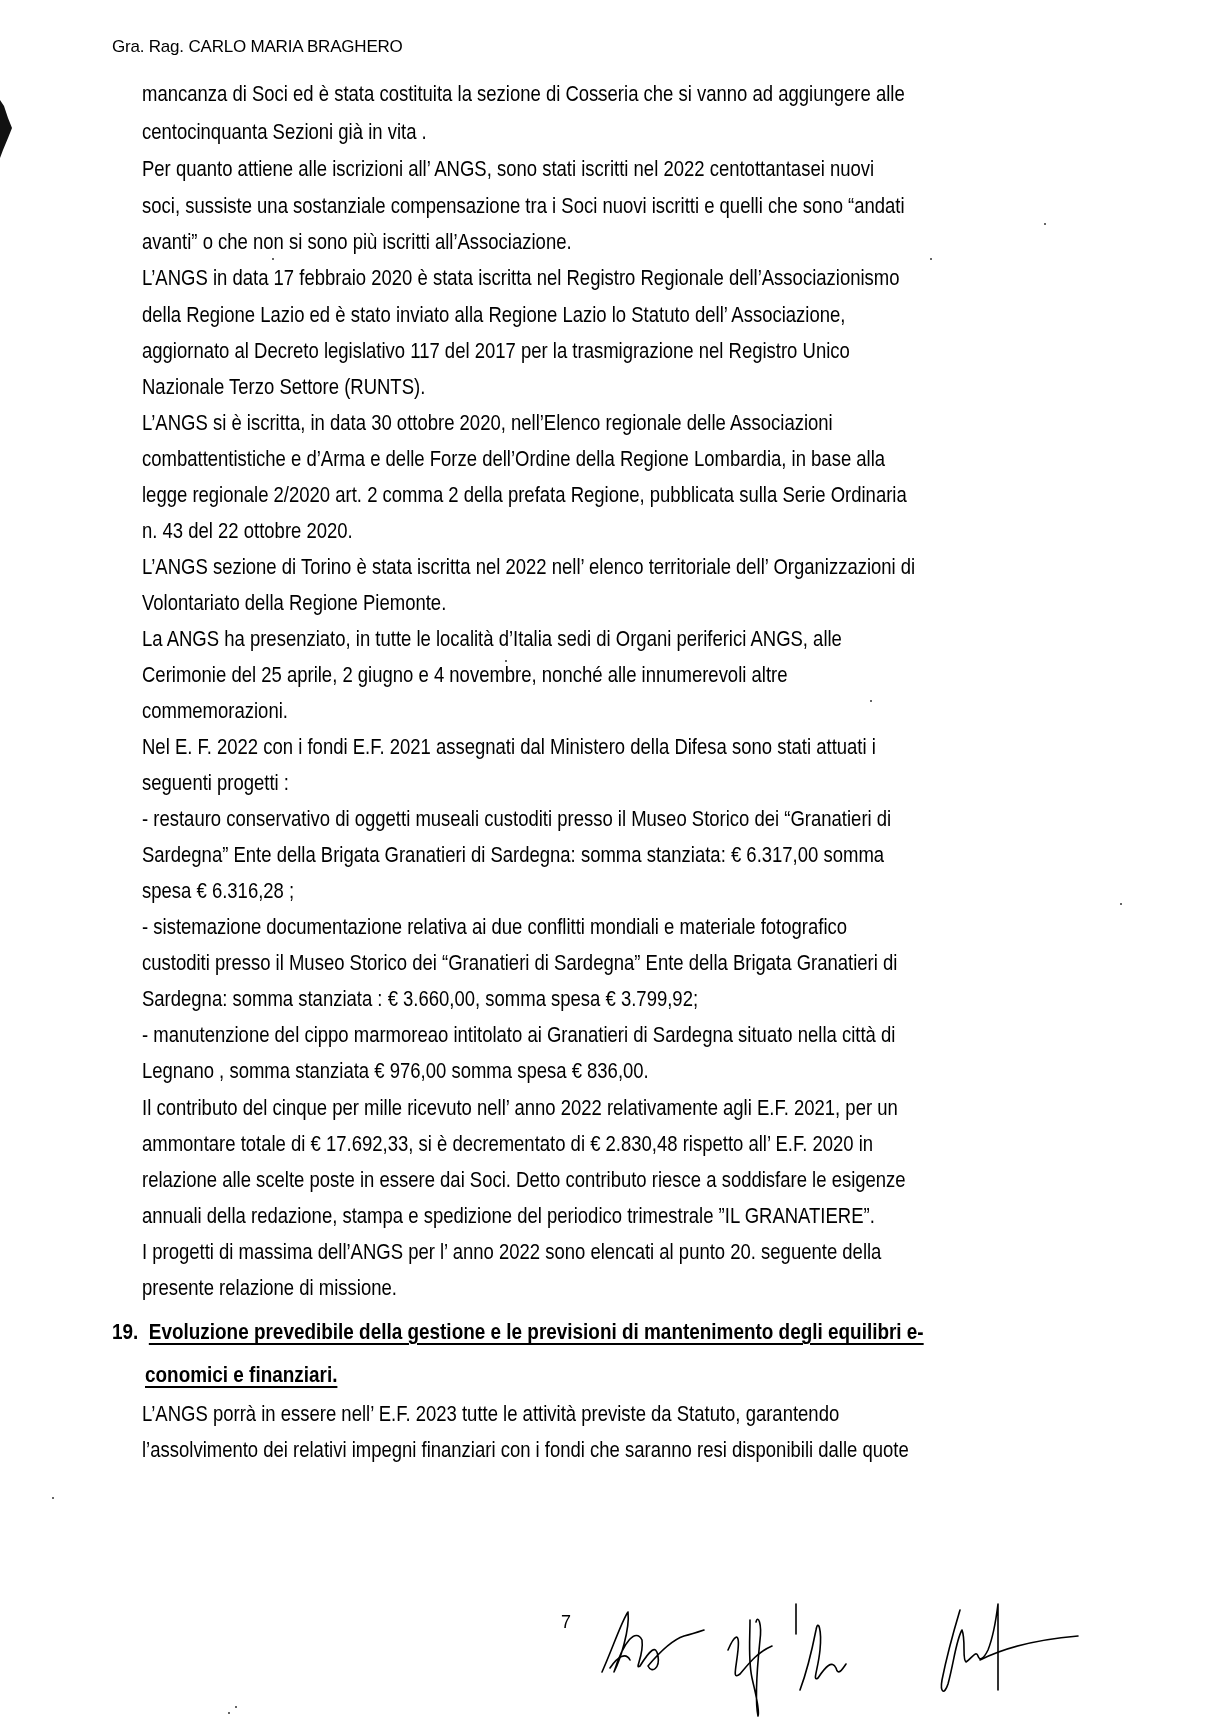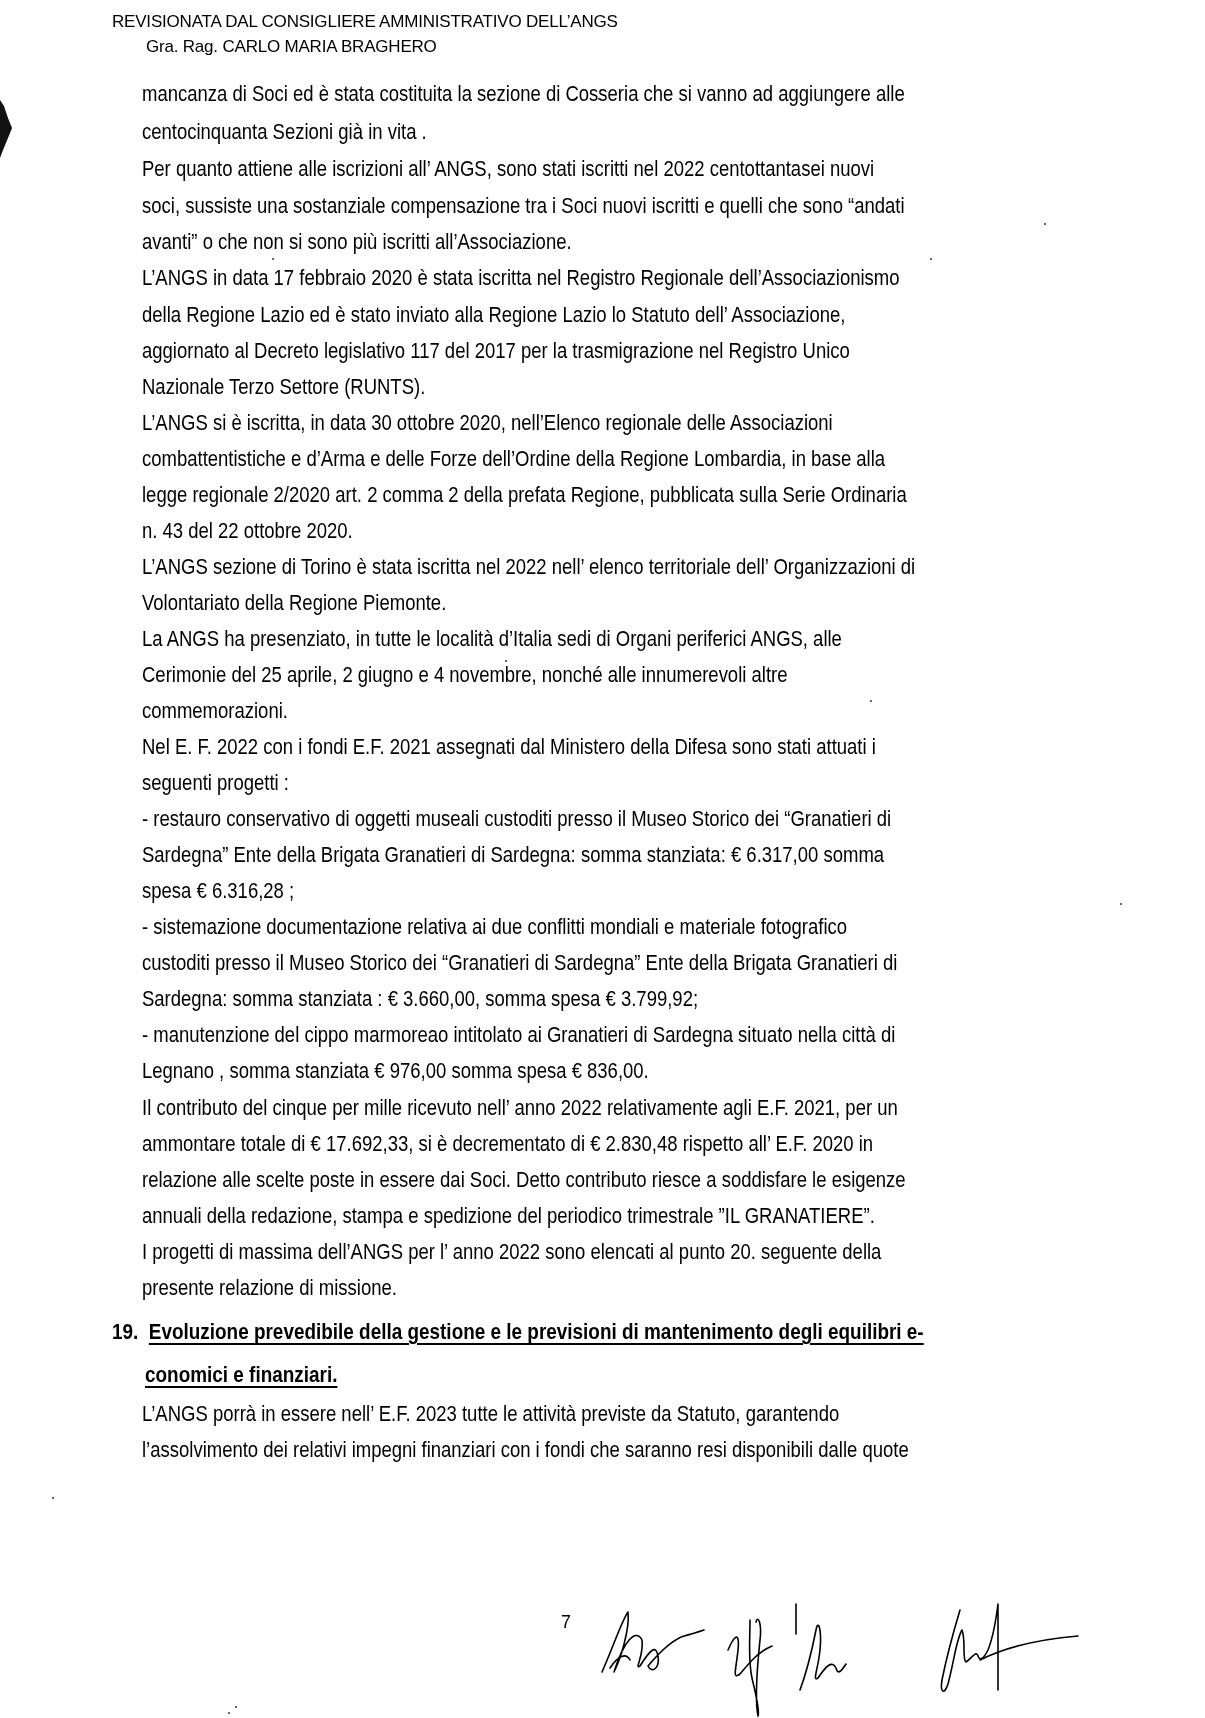--- a/index.html
+++ b/index.html
@@ -33,22 +33,21 @@
     }
     .scan-mark { position: absolute; left: 0; top: 100px; }
     .signatures { position: absolute; left: 600px; top: 1600px; }
     .dot { position: absolute; width: 2px; height: 2px; background: #333; border-radius: 1px; }
   </style>
 </head>
 <body>
 
 <div class="page">
 
-  <div class="header-line" style="top:12px;">REVISIONATA DAL CONSIGLIERE AMMINISTRATIVO DELL’ANGS</div>
-  <div class="header-line" style="top:37px;margin-left:34px;">Gra. Rag. CARLO MARIA BRAGHERO</div>
+  <div class="header-line" style="top:37px;">Gra. Rag. CARLO MARIA BRAGHERO</div>
 
   <svg class="scan-mark" width="20" height="60">
     <path d="M0 0 L4 6 L8 18 L12 28 L8 38 L3 50 L0 58 Z" fill="#111"></path>
   </svg>
 
   <div class="line" style="left:142px; top:84px;">mancanza di Soci ed è stata costituita la sezione di Cosseria  che si vanno ad aggiungere alle</div>
   <div class="line" style="left:142px; top:122px;">centocinquanta Sezioni  già in vita .</div>
   <div class="line" style="left:142px; top:159px;">Per quanto attiene alle iscrizioni all’ ANGS, sono stati iscritti nel 2022  centottantasei   nuovi</div>
   <div class="line" style="left:142px; top:196px;">soci, sussiste una sostanziale compensazione tra i Soci nuovi iscritti e quelli che sono “andati</div>
   <div class="line" style="left:142px; top:232px;">avanti” o che non si sono più iscritti all’Associazione.</div>

